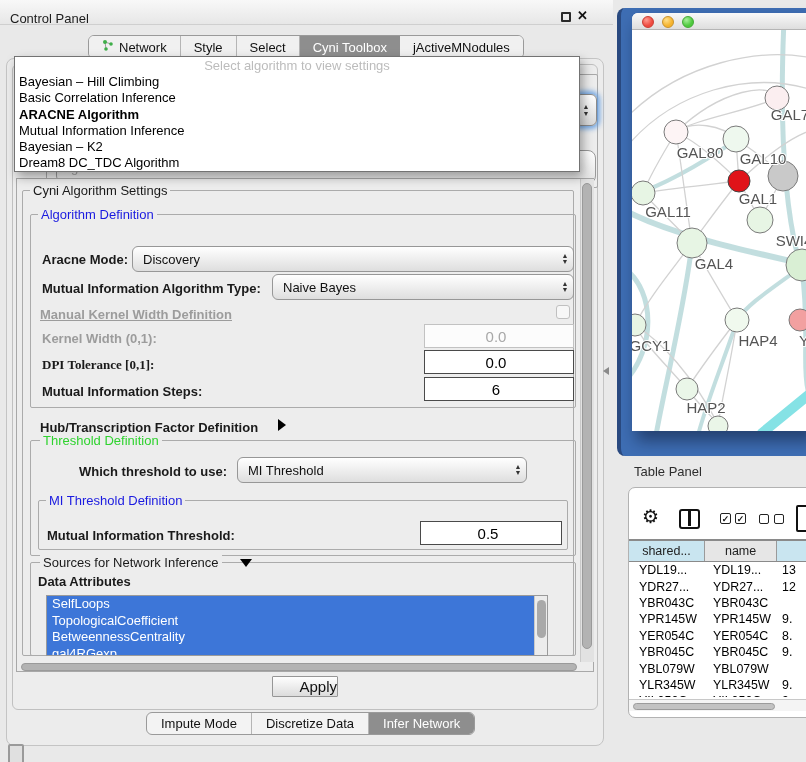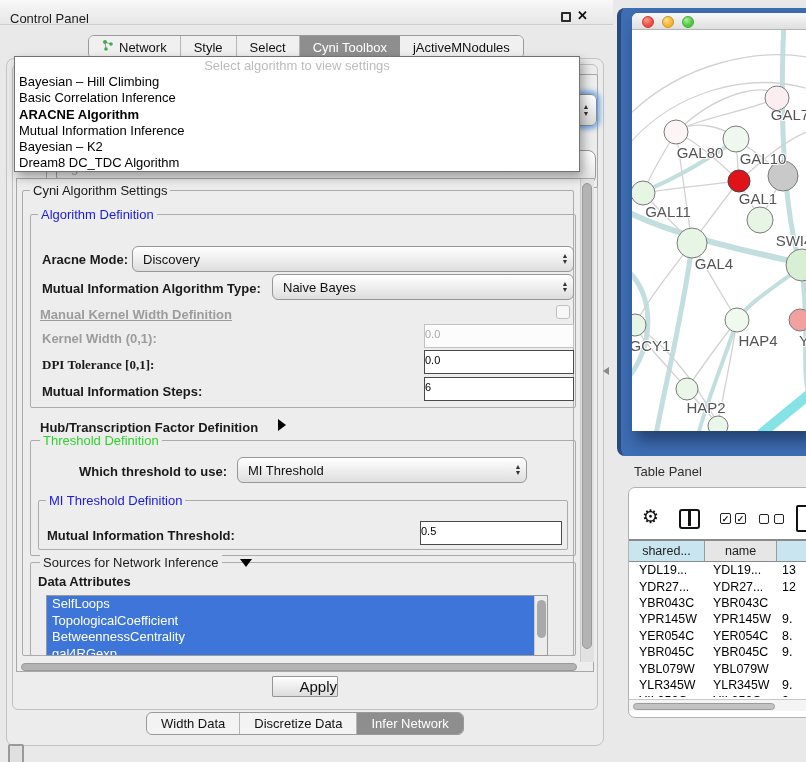--- a/index.html
+++ b/index.html
@@ -46,22 +46,22 @@
   
   #settings-scroll { left:16px; top:178px; width:578px; height:494px; border:1px solid #a8a8a8; background:#ededed; }
   #v-track { left:580px; top:179px; width:14px; height:483px; background:#e2e2e2; border-left:1px solid #c9c9c9; }
   #v-thumb { left:582px; top:183px; width:10px; height:466px; background:#b3b3b3; border:1px solid #9a9a9a; border-radius:5px; }
   #h-thumb { left:21px; top:663px; width:556px; height:8px; background:#b3b3b3; border:1px solid #9a9a9a; border-radius:4px; }
 
   .groupbox { border:1px solid #ababab; border-radius:2px; }
   .gtitle { position:absolute; font-size:13px; background:#ededed; padding:0 3px; white-space:nowrap; }
   .lbl { position:absolute; font-size:13px; font-weight:bold; color:#1a1a1a; white-space:nowrap; }
   .lbl.disabled { color:#9c9c9c; }
-  .field { position:absolute; background:#fff; border:1px solid #4a4a4a; font-size:11px; color:#000;
-    text-align:left; padding:3px 6px 0 0; }
+  .field { position:absolute; background:#fff; border:1px solid #4a4a4a; font-size:15px; color:#000;
+    text-align:center; padding:3px 6px 0 0; }
   .field.disabled { border:1px solid #c2c2c2; color:#a8a8a8; background:#fcfcfc; }
   .combo { position:absolute; border:1px solid #979797; border-radius:6px;
     background:linear-gradient(#ffffff,#dedede); display:flex; align-items:center; }
   .combo .ctext { flex:1; font-size:13px; color:#111; padding-left:10px; white-space:nowrap; overflow:hidden; }
   .combo .cspin { width:16px; display:flex; flex-direction:column; align-items:center; justify-content:center;
     font-size:7px; color:#333; line-height:6px; }
   .checkbox { position:absolute; width:14px; height:14px; border:1px solid #c0c0c0; border-radius:3px; background:#f7f7f7; }
   .arrow-right { display:inline-block; width:0; height:0; border-left:8px solid #000;
     border-top:6px solid transparent; border-bottom:6px solid transparent; }
   .arrow-down { display:inline-block; width:0; height:0; border-top:8px solid #000;
@@ -258,21 +258,21 @@
     <div class="attr-item">gal4RGexp</div>
     <div id="attr-scroll">
       <div id="attr-thumb"></div>
     </div>
   </div>
 
   <div class="abs" id="apply-btn">Apply</div>
 
   <div class="abs" id="bottom-tabbar">
     <div class="btab">
-        <span>Width Data</span>
+        <span>Impute Mode</span>
       </div>
     <div class="btab">
         <span>Discretize Data</span>
       </div>
     <div class="btab selected">
         <span>Infer Network</span>
       </div>
   </div>
 
   <div class="abs" id="mini-square"></div>

